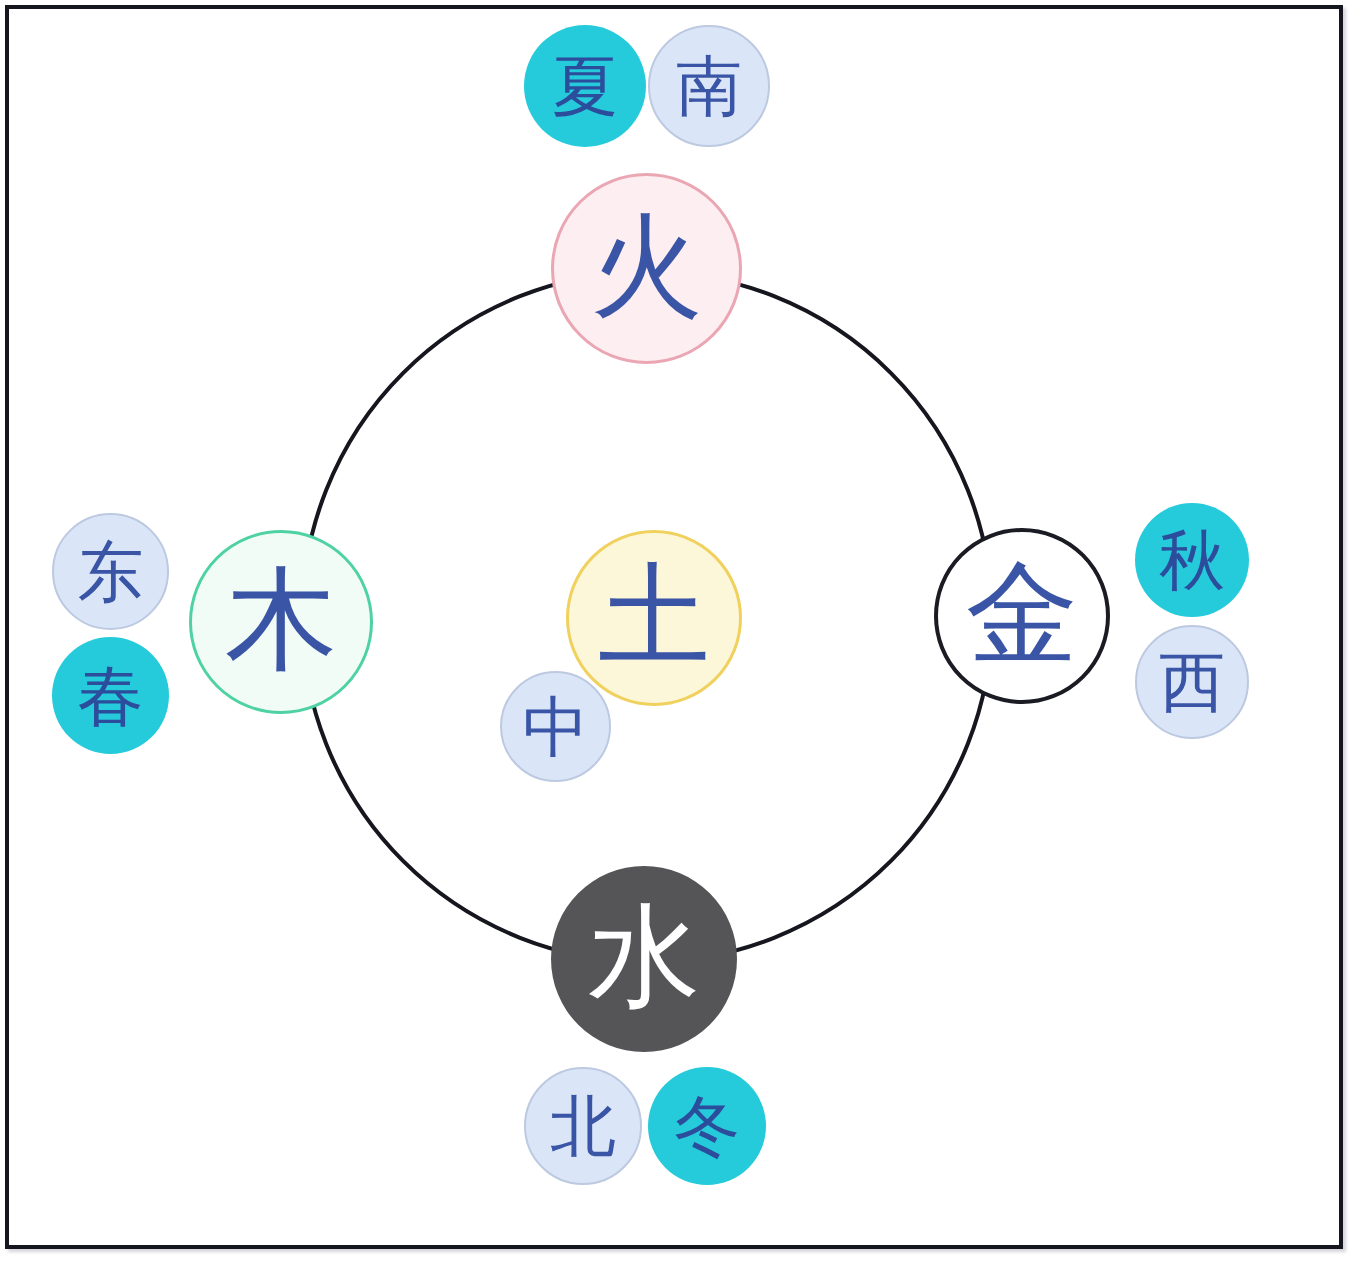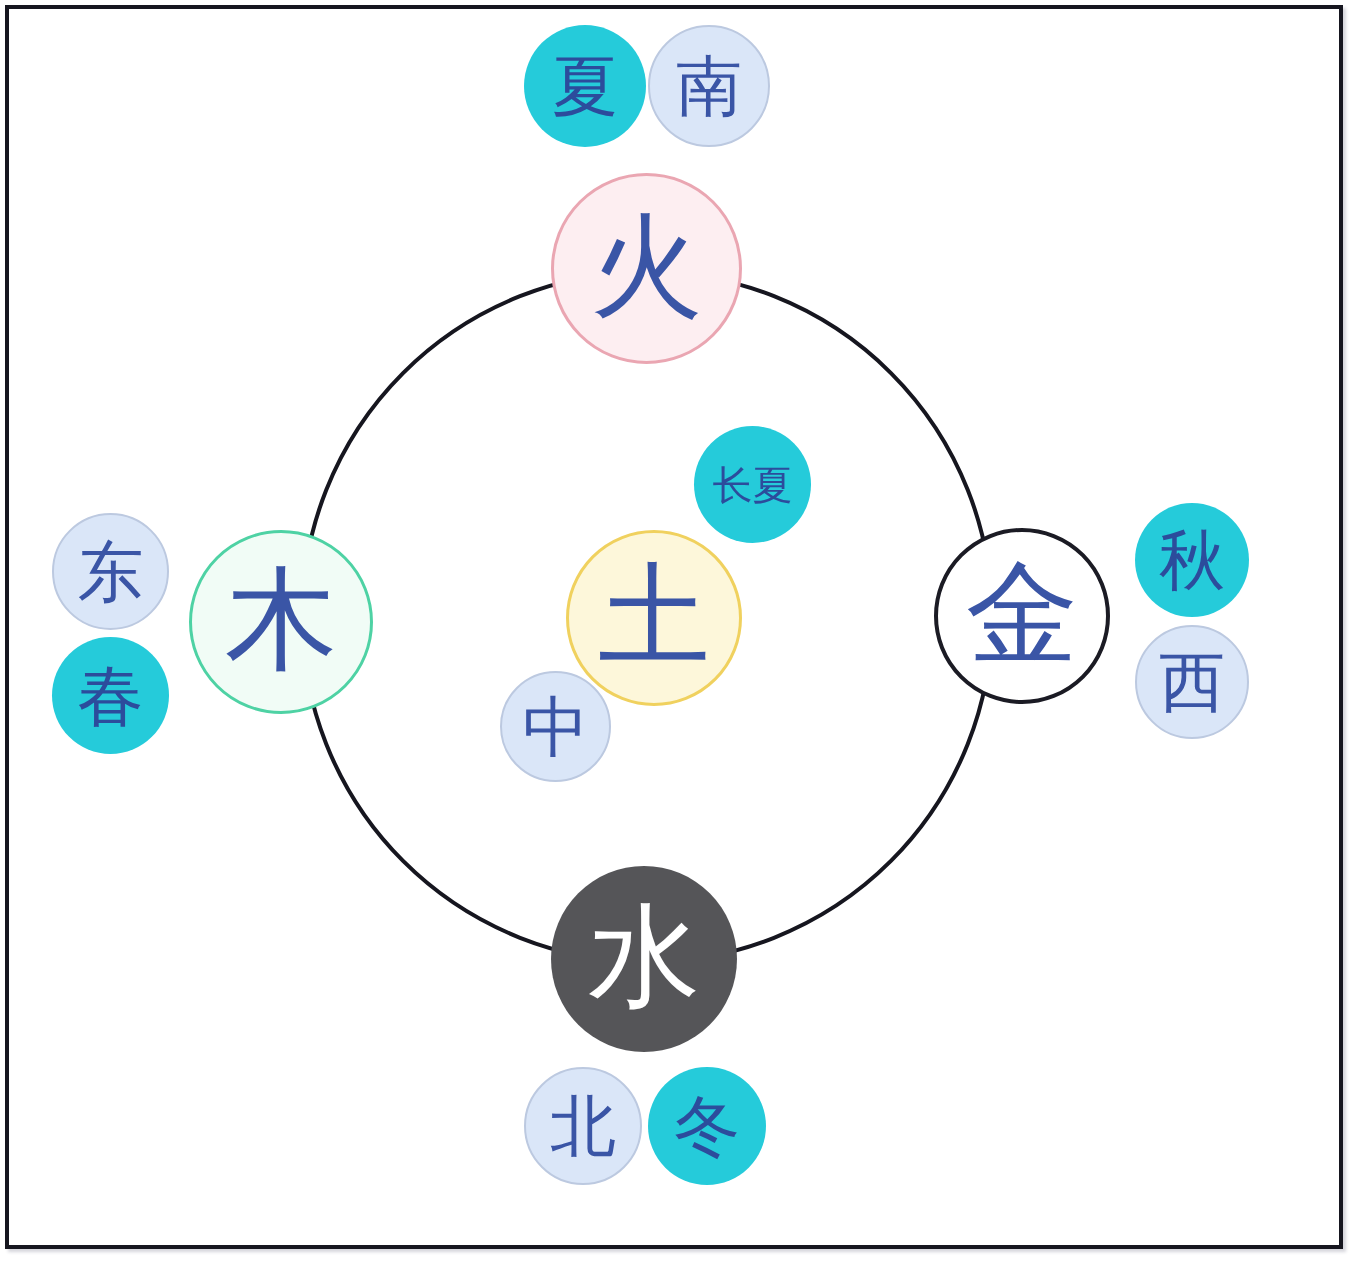--- a/index.html
+++ b/index.html
@@ -190,21 +190,18 @@
   </div>
 
   <div class="node satellite sat-blue" id="sat-north">
     <span>北</span>
   </div>
 
   <div class="node satellite sat-cyan" id="sat-winter">
     <span>冬</span>
   </div>
 
-  <div class="node satellite sat-cyan dual" id="sat-longsummer">
-    <span>长夏</span>
-  </div>
 
   <div class="node satellite sat-blue" id="sat-center">
     <span>中</span>
   </div>
 
 </div>
 
 </body></html>

